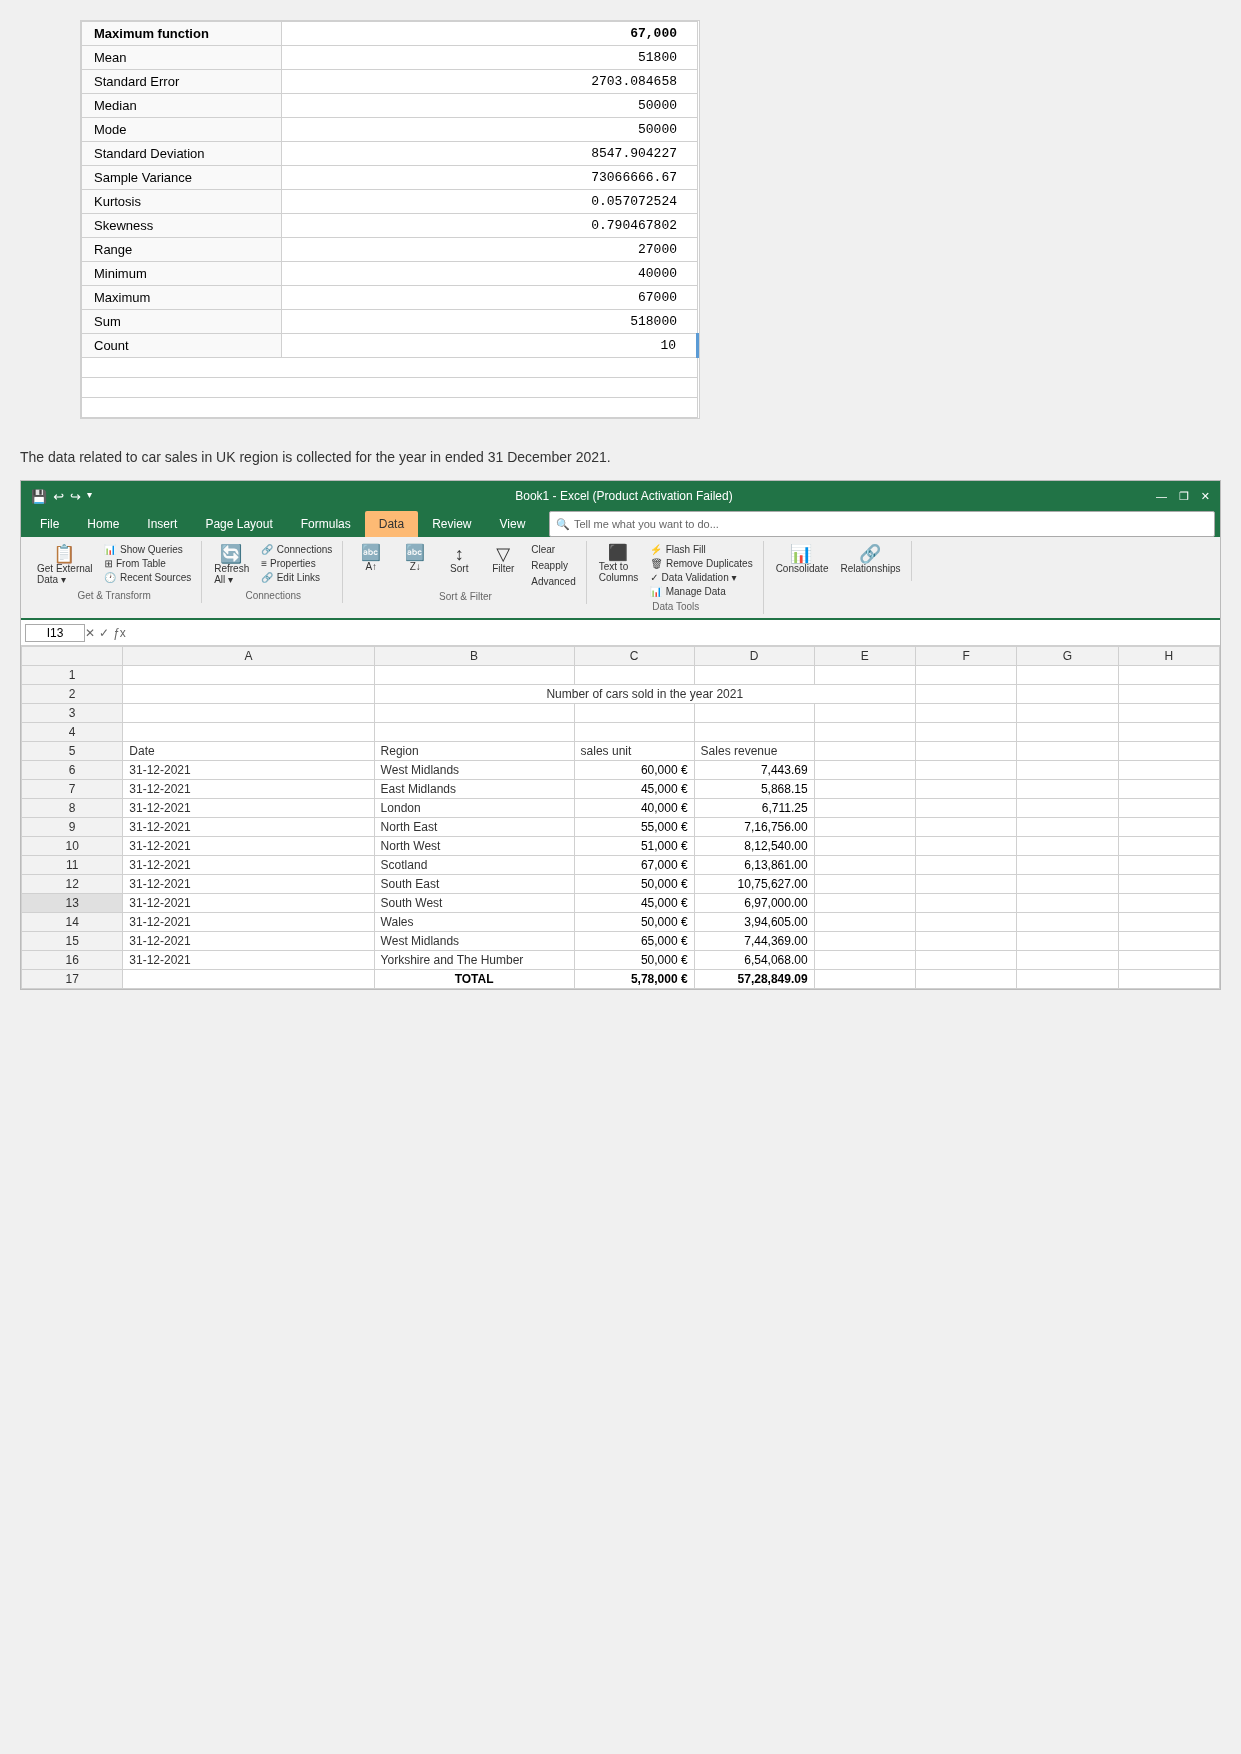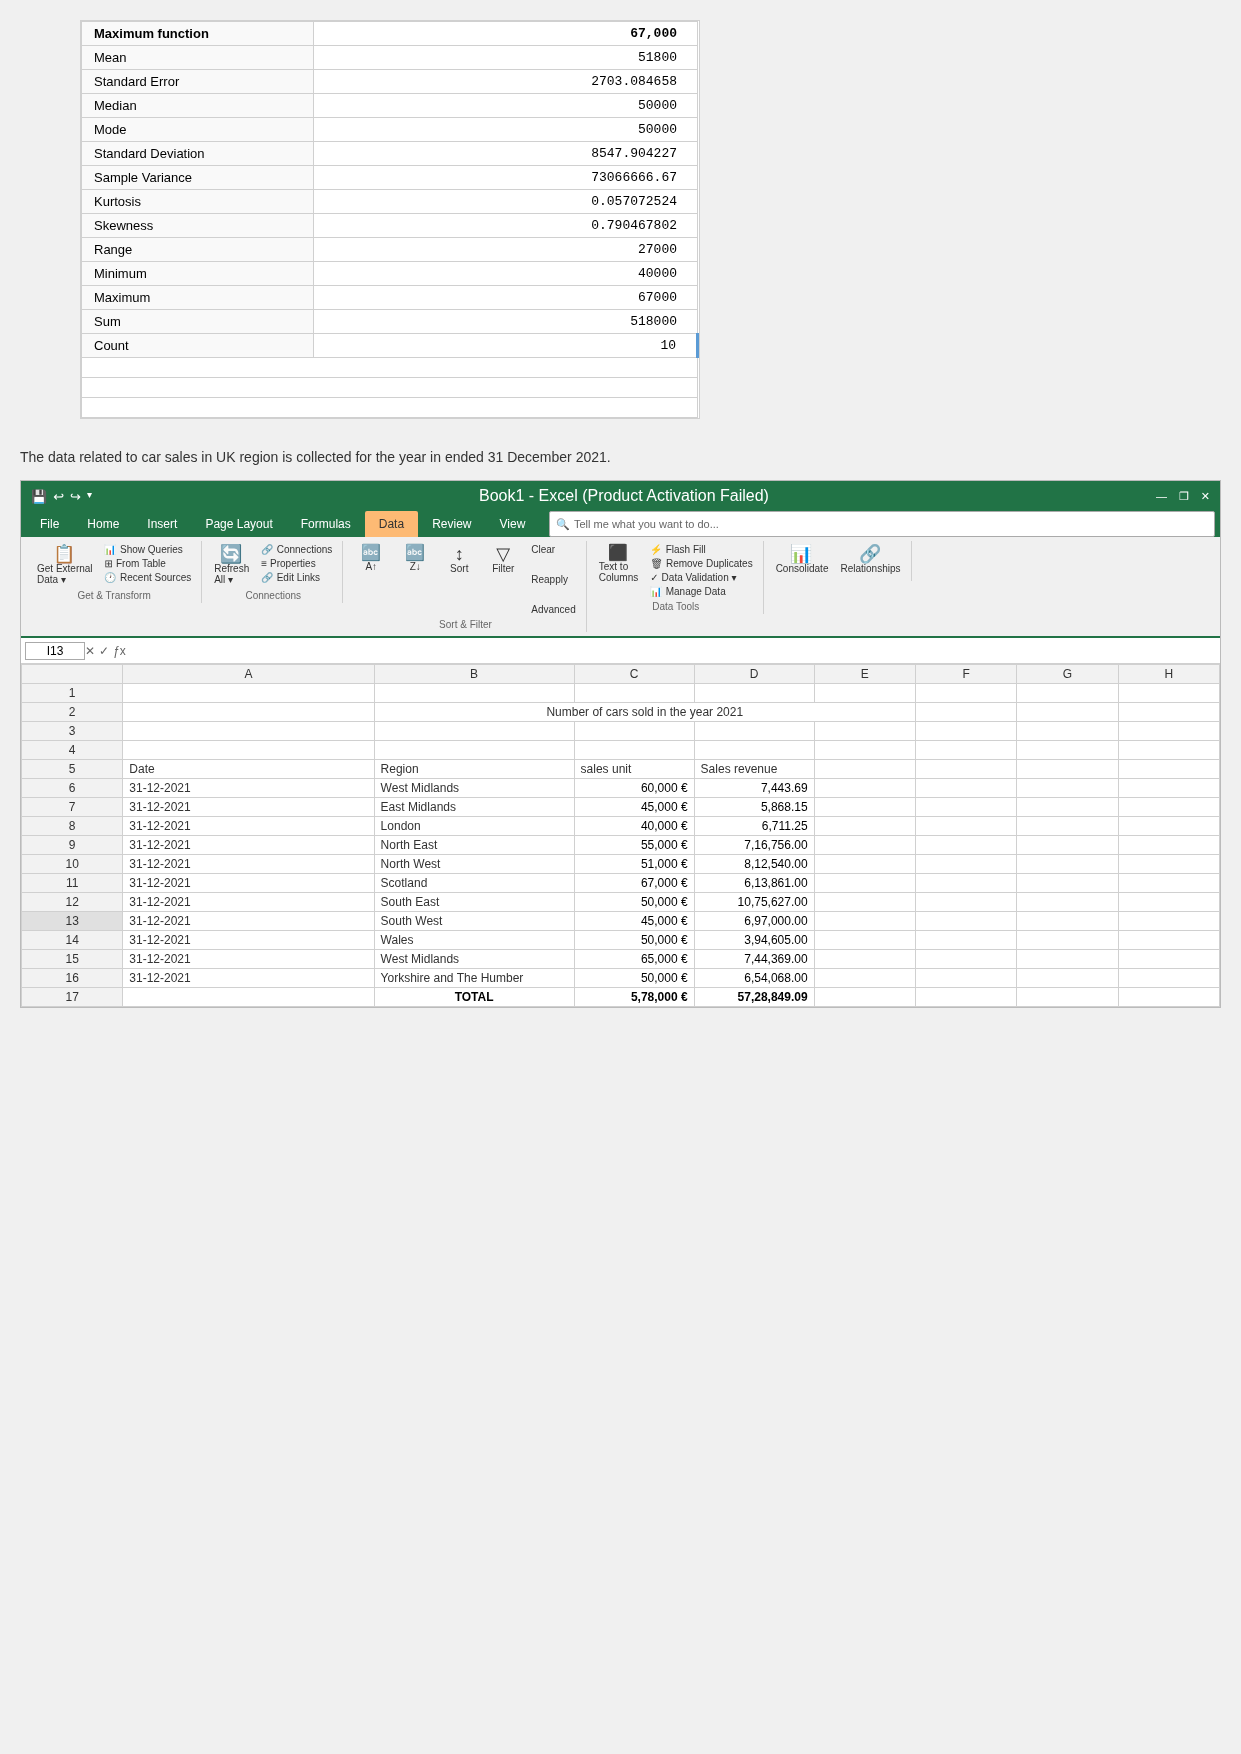--- a/index.html
+++ b/index.html
@@ -24,21 +24,21 @@
       border-collapse: collapse;
     }
 
     .stats-table td {
       padding: 4px 12px;
       border: 1px solid #d0d0d0;
       font-size: 13px;
     }
 
     .stats-table .label-col {
-      width: 232px;
+      width: 200px;
       background: #f9f9f9;
     }
 
     .stats-table .value-col {
       text-align: right;
       padding-right: 20px;
       font-family: Liberation Mono, monospace;
     }
 
     .stats-table .header-row td {
@@ -79,21 +79,21 @@
       height: 30px;
     }
 
     .title-bar-left {
       display: flex;
       align-items: center;
       gap: 8px;
     }
 
     .title-bar-center {
-      font-size: 16px;
+      font-size: 12px;
       color: white;
     }
 
     .title-bar-controls {
       display: flex;
       gap: 12px;
       font-size: 11px;
     }
 
     
@@ -471,21 +471,21 @@
           <span>Z↓</span>
         </div>
         <div class="ribbon-btn">
           <span class="icon">↕</span>
           <span>Sort</span>
         </div>
         <div class="ribbon-btn">
           <span class="icon">▽</span>
           <span>Filter</span>
         </div>
-        <div style="display:flex;flex-direction:column;gap:17px;">
+        <div style="display:flex;flex-direction:column;gap:3px;">
           <div class="ribbon-small-btn">
             <span>Clear</span>
           </div>
           <div class="ribbon-small-btn">
             <span>Reapply</span>
           </div>
           <div class="ribbon-small-btn">
             <span>Advanced</span>
           </div>
         </div>

